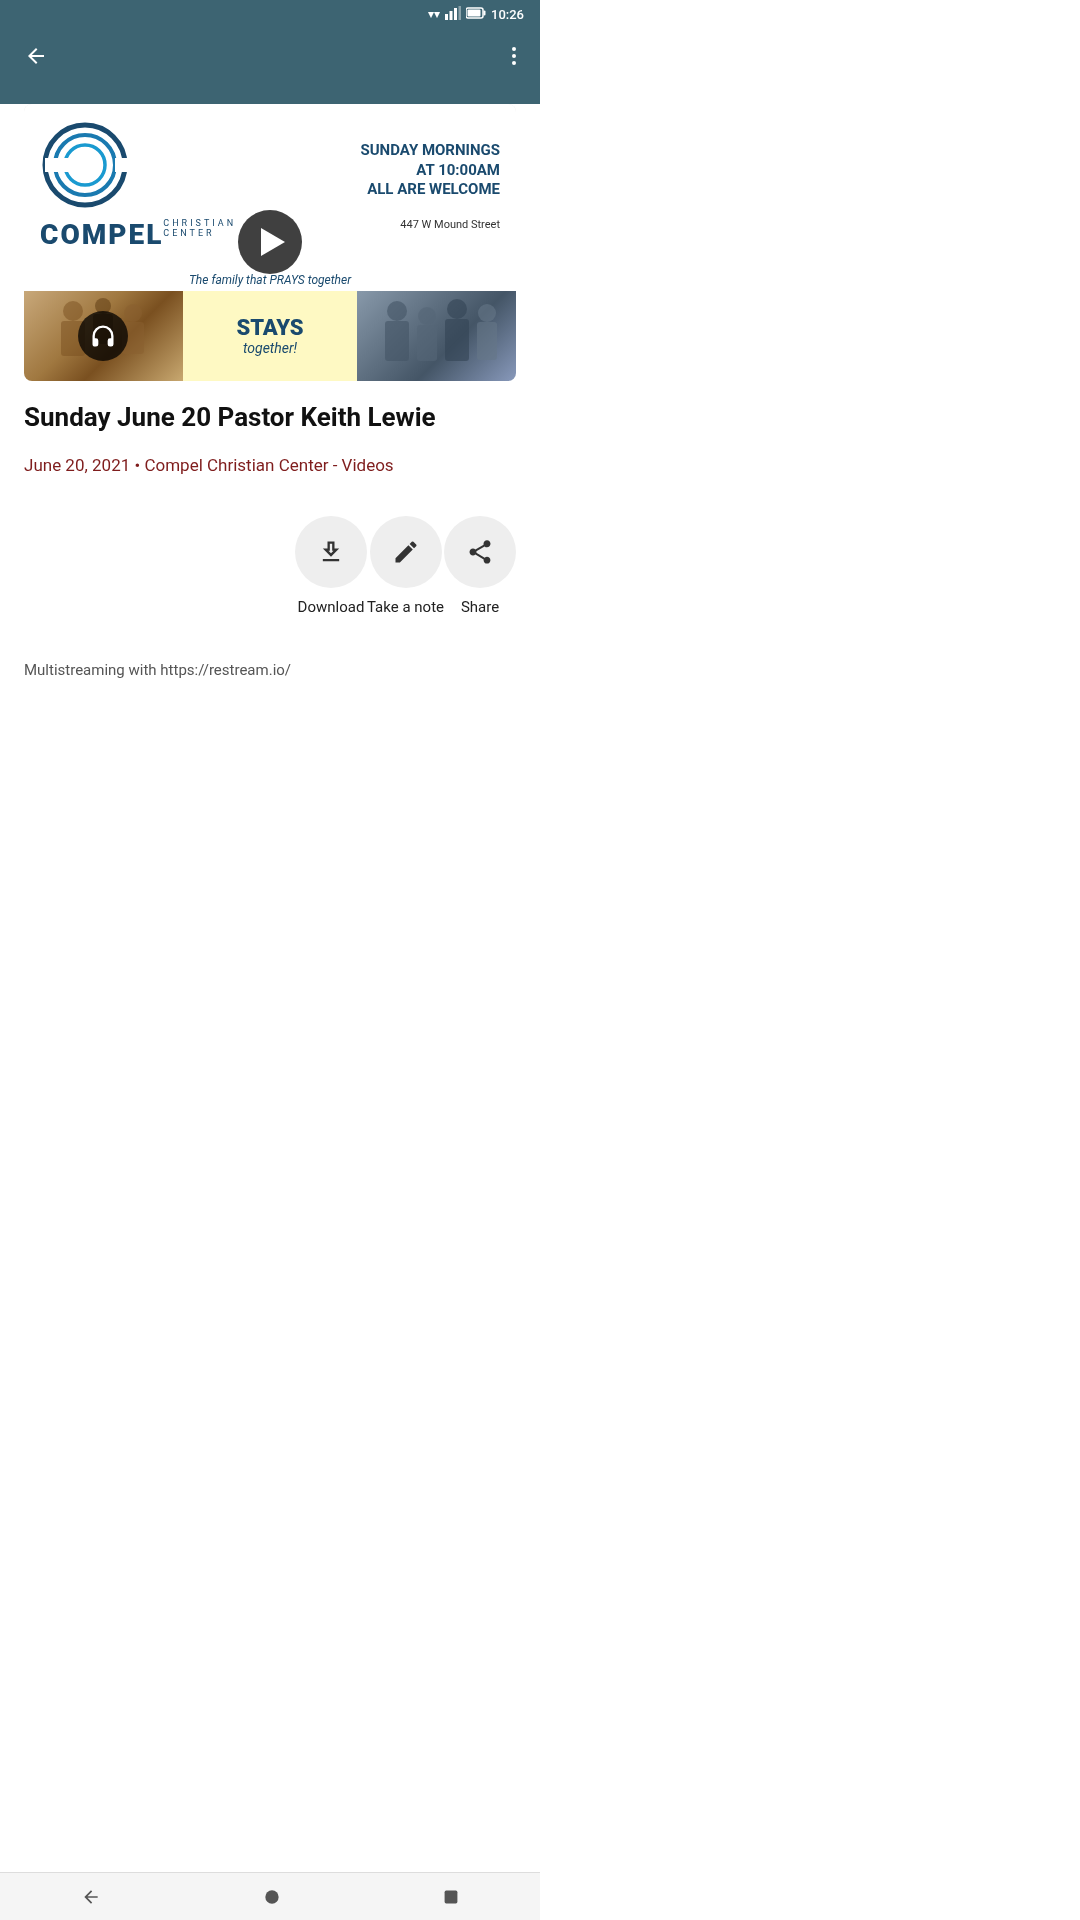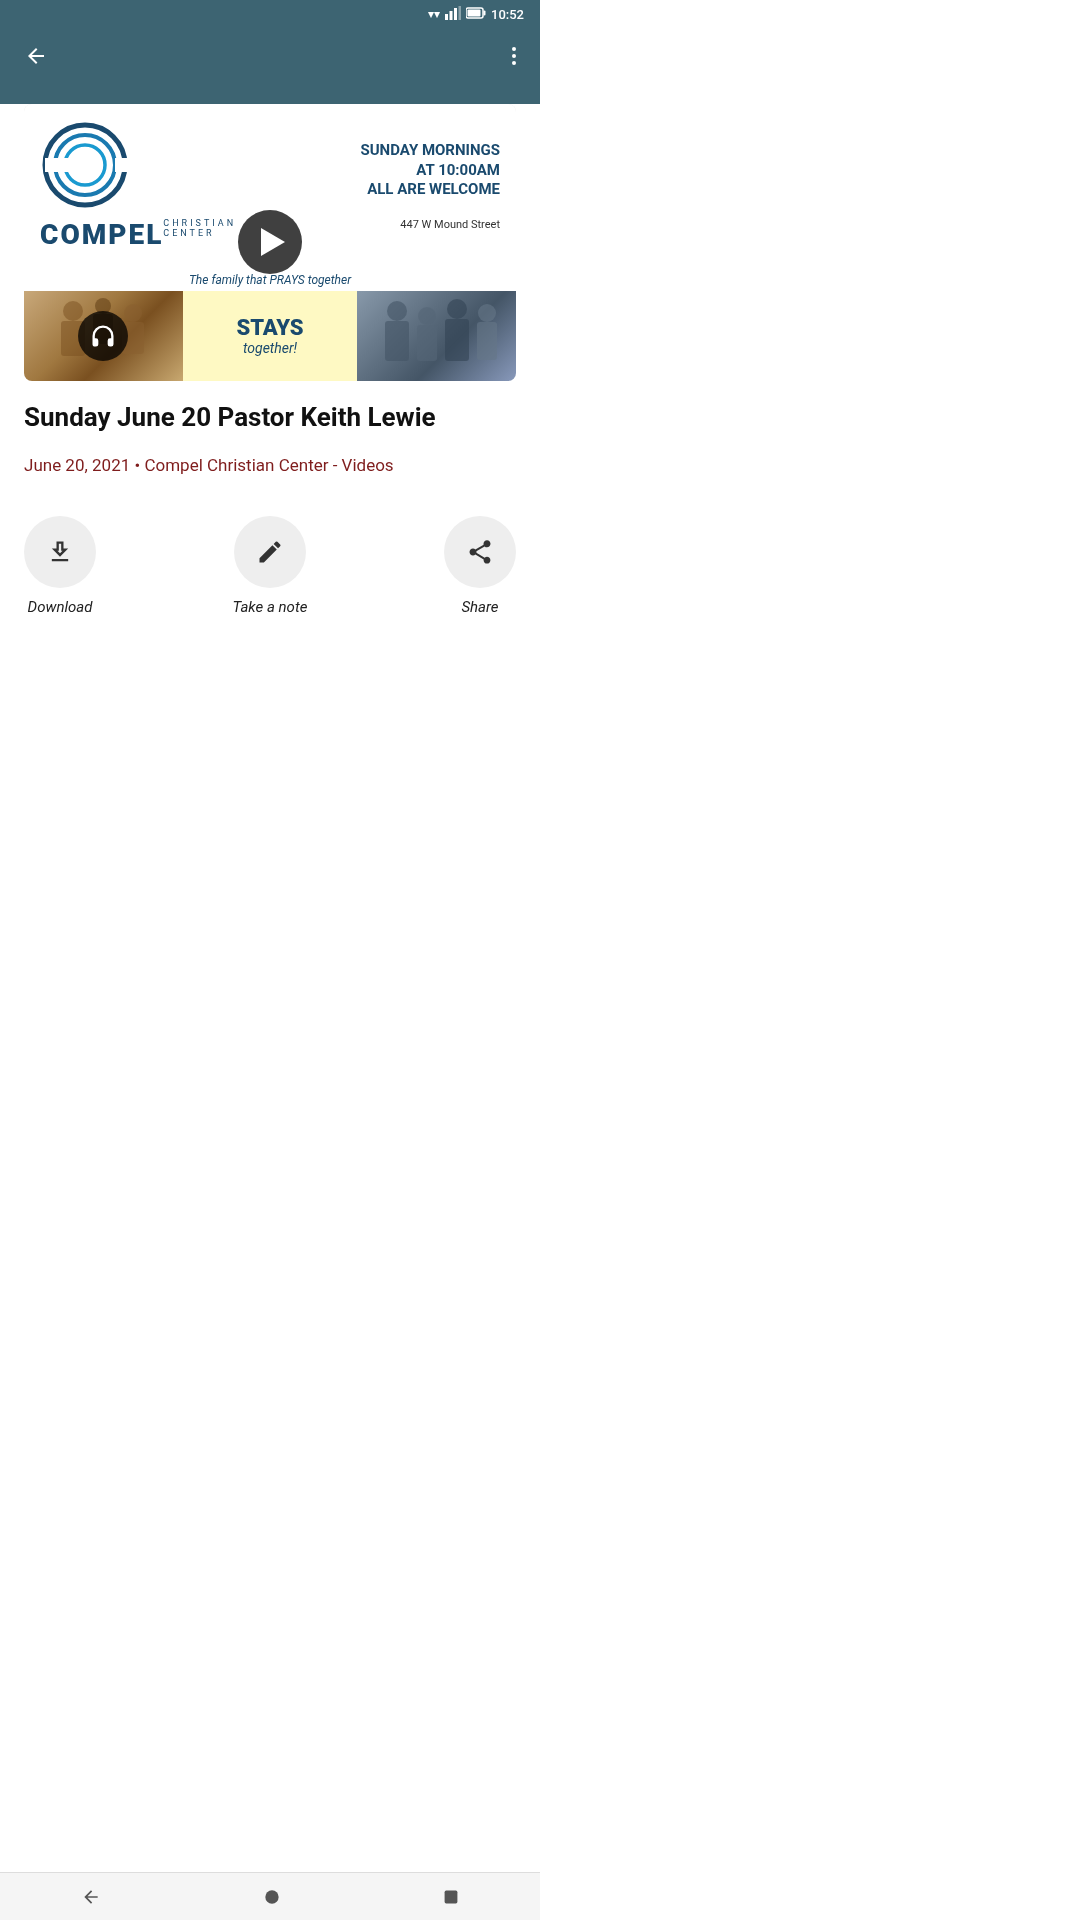--- a/index.html
+++ b/index.html
@@ -272,24 +272,23 @@
     .video-meta {
       font-size: 17px;
       color: #7f1d1d;
       margin-bottom: 38px;
       line-height: 1.5;
     }
 
     
     .action-row {
       display: flex;
-      justify-content: space-between;
+      justify-content: flex-end;
       align-items: center;
       margin-bottom: 42px;
-      font-style: italic;
     }
 
     .action-item {
       display: flex;
       flex-direction: column;
       align-items: center;
       gap: 10px;
       cursor: pointer;
     }
 
@@ -366,21 +365,21 @@
         <rect x="13.5" y="0" width="2.5" height="14" fill="white" opacity="0.4"></rect>
       </svg>
     </span>
     <span class="battery-icon">
       <svg width="20" height="12" viewBox="0 0 20 12">
         <rect x="0" y="1" width="17" height="10" rx="2" ry="2" stroke="white" stroke-width="1.5" fill="none"></rect>
         <rect x="17.5" y="3.5" width="2" height="5" rx="1" fill="white"></rect>
         <rect x="1.5" y="2.5" width="13" height="7" rx="1" fill="white"></rect>
       </svg>
     </span>
-    <span class="status-time">10:52</span>
+    <span class="status-time">10:26</span>
   </div>
 </div>
 
 <div class="nav-bar">
   <button class="nav-back-btn">
     <svg width="24" height="24" viewBox="0 0 24 24" fill="white">
       <path d="M20 11H7.83l5.59-5.59L12 4l-8 8 8 8 1.41-1.41L7.83 13H20v-2z"></path>
     </svg>
   </button>
   <button class="nav-more-btn">
@@ -509,20 +508,21 @@
       <div class="action-circle">
         <svg width="28" height="28" viewBox="0 0 24 24" fill="#333">
           <path d="M18 16.08c-.76 0-1.44.3-1.96.77L8.91 12.7c.05-.23.09-.46.09-.7s-.04-.47-.09-.7l7.05-4.11c.54.5 1.25.81 2.04.81 1.66 0 3-1.34 3-3s-1.34-3-3-3-3 1.34-3 3c0 .24.04.47.09.7L8.04 9.81C7.5 9.31 6.79 9 6 9c-1.66 0-3 1.34-3 3s1.34 3 3 3c.79 0 1.5-.31 2.04-.81l7.12 4.16c-.05.21-.08.43-.08.65 0 1.61 1.31 2.92 2.92 2.92 1.61 0 2.92-1.31 2.92-2.92s-1.31-2.92-2.92-2.92z"></path>
         </svg>
       </div>
       <span class="action-label">Share</span>
     </div>
 
   </div>
 
+  <div class="description">Multistreaming with https://restream.io/</div>
 
 </div>
 
 <div class="bottom-spacer"></div>
 
 <div class="bottom-nav">
   <button class="nav-btn">
     <svg width="20" height="20" viewBox="0 0 24 24" fill="#555">
       <path d="M20 11H7.83l5.59-5.59L12 4l-8 8 8 8 1.41-1.41L7.83 13H20v-2z"></path>
     </svg>

